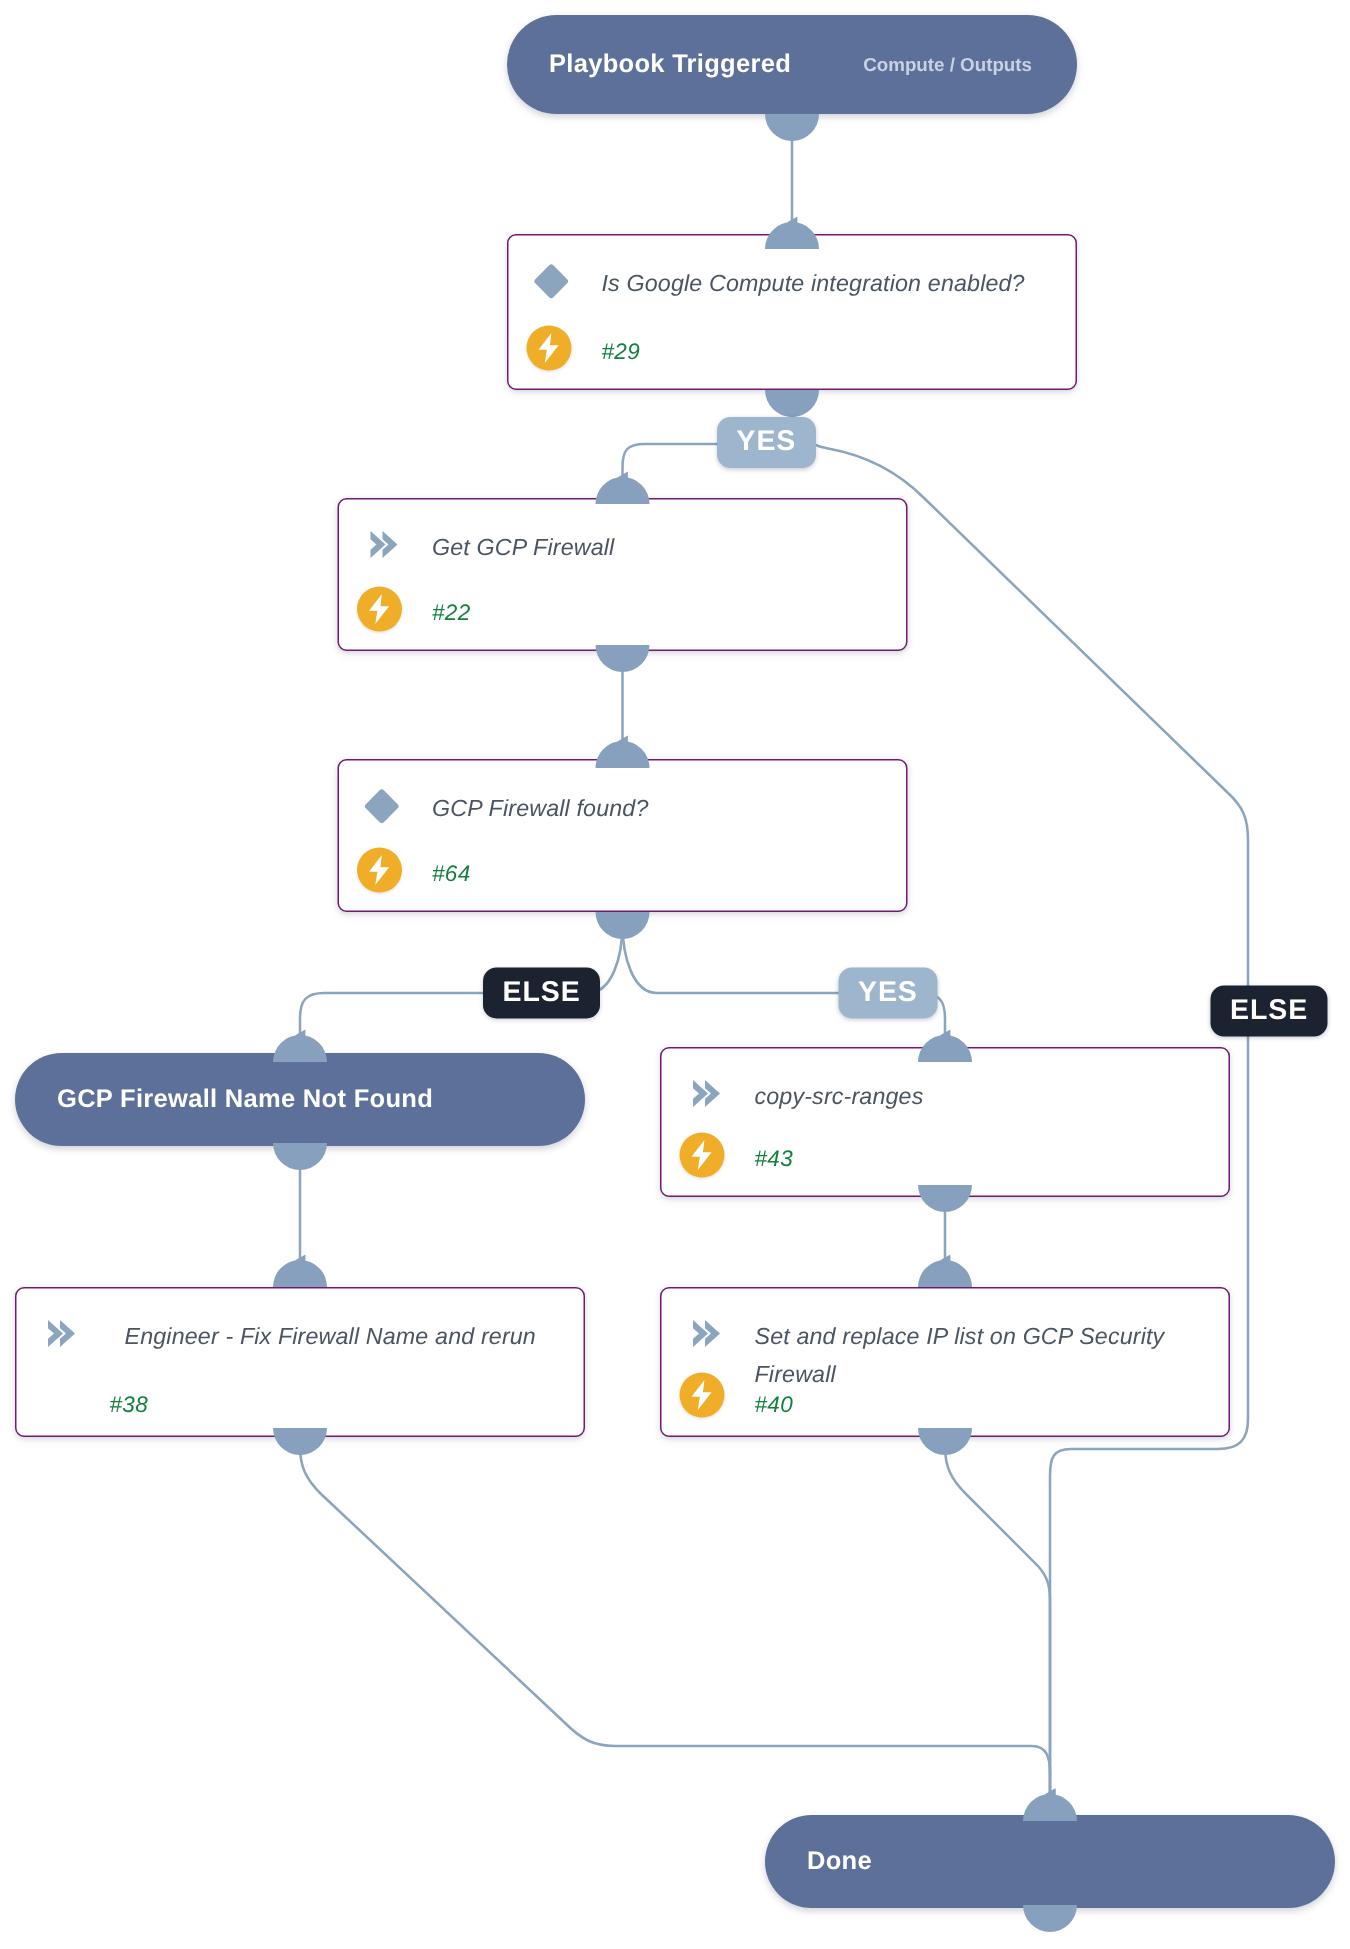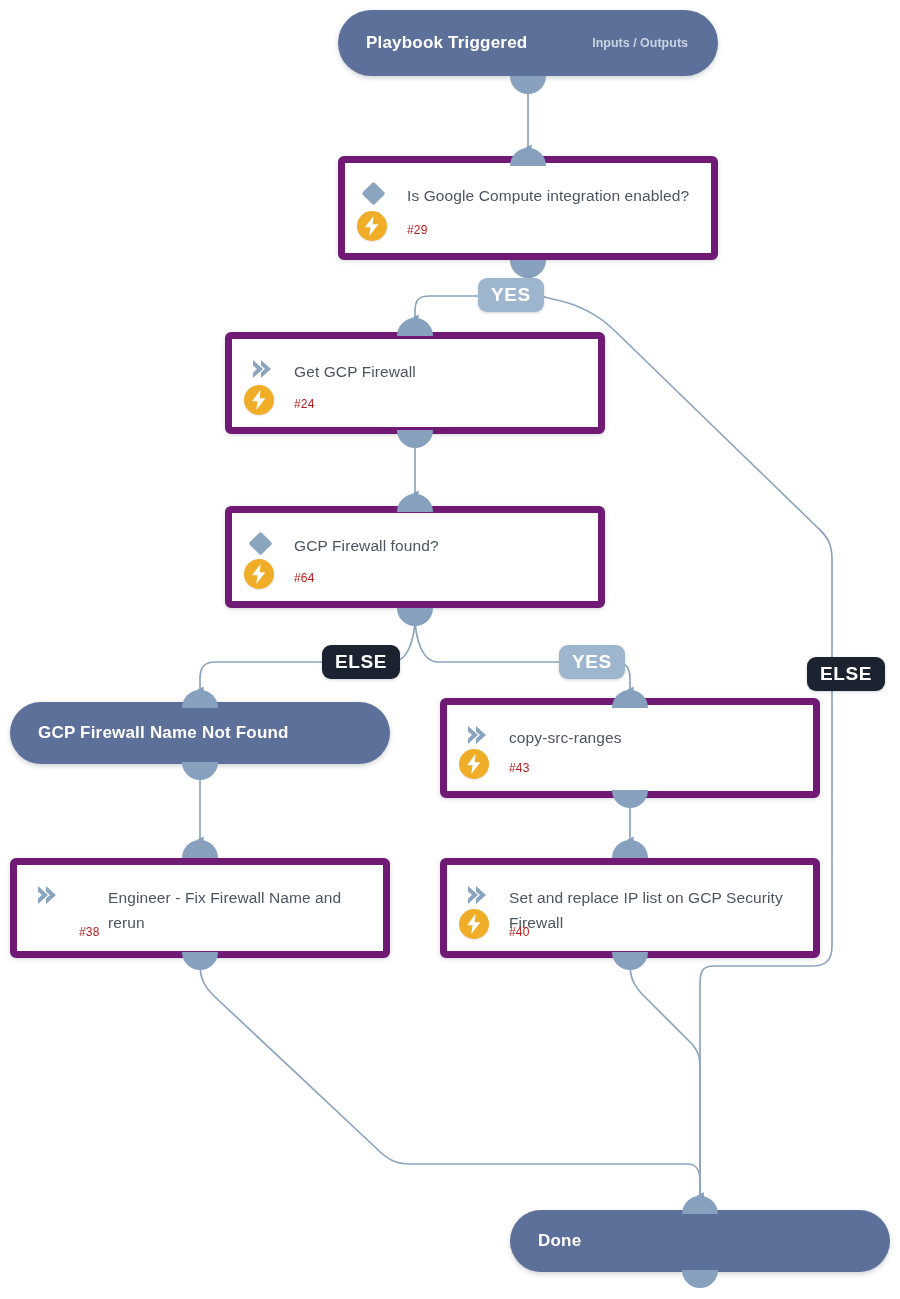--- a/index.html
+++ b/index.html
@@ -29,44 +29,45 @@
 
   
   .node {
     position: absolute;
     box-sizing: border-box;
   }
 
   
   .card {
     background: #ffffff;
-    border: 7px solid #701a75;
+    border: 1px solid #701a75;
     border-radius: 6px;
     box-shadow: 0 1px 3px rgba(40,50,70,0.13), 0 2px 7px rgba(40,50,70,0.07);
     padding: 0;
+    font-style: italic;
   }
   .card-inner {
     position: relative;
     height: 100%;
     box-sizing: border-box;
     padding: 20px 18px 0 62px;
   }
   .card-title {
     font-size: 15.5px;
     line-height: 25px;
     color: #4b5562;
     letter-spacing: 0.1px;
     word-break: break-word;
   }
   .card-num {
     position: absolute;
     left: 62px;
     bottom: 16px;
-    font-size: 12px;
-    color: #b91c1c;
+    font-size: 15px;
+    color: #15803d;
     letter-spacing: 0.2px;
   }
 
   
   .ico-diamond {
     position: absolute;
     left: 20px;
     top: 22px;
     width: 17px;
     height: 17px;
@@ -184,21 +185,21 @@
 
       <path d="M200,964 C200,978 204,986 214,996 L376,1148 C388,1160 396,1164 410,1164
                L688,1164 C698,1164 700,1172 700,1182 L700,1196" marker-end="url(#arrow)"></path>
 
       <path d="M630,964 C630,978 634,986 644,996 L692,1044 C699,1052 700,1058 700,1068 L700,1196" marker-end="url(#arrow)"></path>
     </g>
   </svg>
 
   <div class="node pill" style="left:338px; top:10px; width:380px; height:66px;">
     <span class="pill-label">Playbook Triggered</span>
-    <span class="pill-aux">Inputs / Outputs</span>
+    <span class="pill-aux">Compute / Outputs</span>
   </div>
   <div class="port bottom" style="left:510px; top:76px;"></div>
 
   <div class="port top" style="left:510px; top:148px;"></div>
   <div class="node card" style="left:338px; top:156px; width:380px; height:104px;">
     <div class="card-inner">
       <div class="ico-diamond"></div>
       <div class="ico-bolt">
         <svg width="16" height="20" viewBox="0 0 16 20">
             <path d="M9.6 0 L1 11.2 H6.6 L5.2 20 L14.4 8.2 H8.6 Z" fill="#ffffff"></path>
@@ -226,21 +227,21 @@
             <path d="M3 2 L13 11 L3 20 L3 14.5 L7 11 L3 7.5 Z" fill="#8ba5bf"></path>
             <path d="M11 2 L21 11 L11 20 L11 14.5 L15 11 L11 7.5 Z" fill="#8ba5bf"></path>
           </svg>
       </div>
       <div class="ico-bolt">
         <svg width="16" height="20" viewBox="0 0 16 20">
             <path d="M9.6 0 L1 11.2 H6.6 L5.2 20 L14.4 8.2 H8.6 Z" fill="#ffffff"></path>
           </svg>
       </div>
       <div class="card-title">Get GCP Firewall</div>
-      <div class="card-num">#24</div>
+      <div class="card-num">#22</div>
     </div>
   </div>
   <div class="port bottom" style="left:397px; top:430px;"></div>
 
   <div class="port top" style="left:397px; top:494px;"></div>
   <div class="node card" style="left:225px; top:506px; width:380px; height:102px;">
     <div class="card-inner">
       <div class="ico-diamond"></div>
       <div class="ico-bolt">
         <svg width="16" height="20" viewBox="0 0 16 20">
@@ -282,21 +283,21 @@
           </svg>
       </div>
       <div class="card-title">copy-src-ranges</div>
       <div class="card-num">#43</div>
     </div>
   </div>
   <div class="port bottom" style="left:612px; top:790px;"></div>
 
   <div class="port top" style="left:182px; top:840px;"></div>
   <div class="node card" style="left:10px; top:858px; width:380px; height:100px;">
-    <div class="card-inner" style="padding-left:91px;">
+    <div class="card-inner" style="padding-left:72px;">
       <div class="ico-chevron">
         <svg width="22" height="22" viewBox="0 0 22 22">
             <path d="M3 2 L13 11 L3 20 L3 14.5 L7 11 L3 7.5 Z" fill="#8ba5bf"></path>
             <path d="M11 2 L21 11 L11 20 L11 14.5 L15 11 L11 7.5 Z" fill="#8ba5bf"></path>
           </svg>
       </div>
       <div class="card-title">Engineer - Fix Firewall Name and rerun</div>
       <div class="card-num" style="bottom:12px;">#38</div>
     </div>
   </div>

